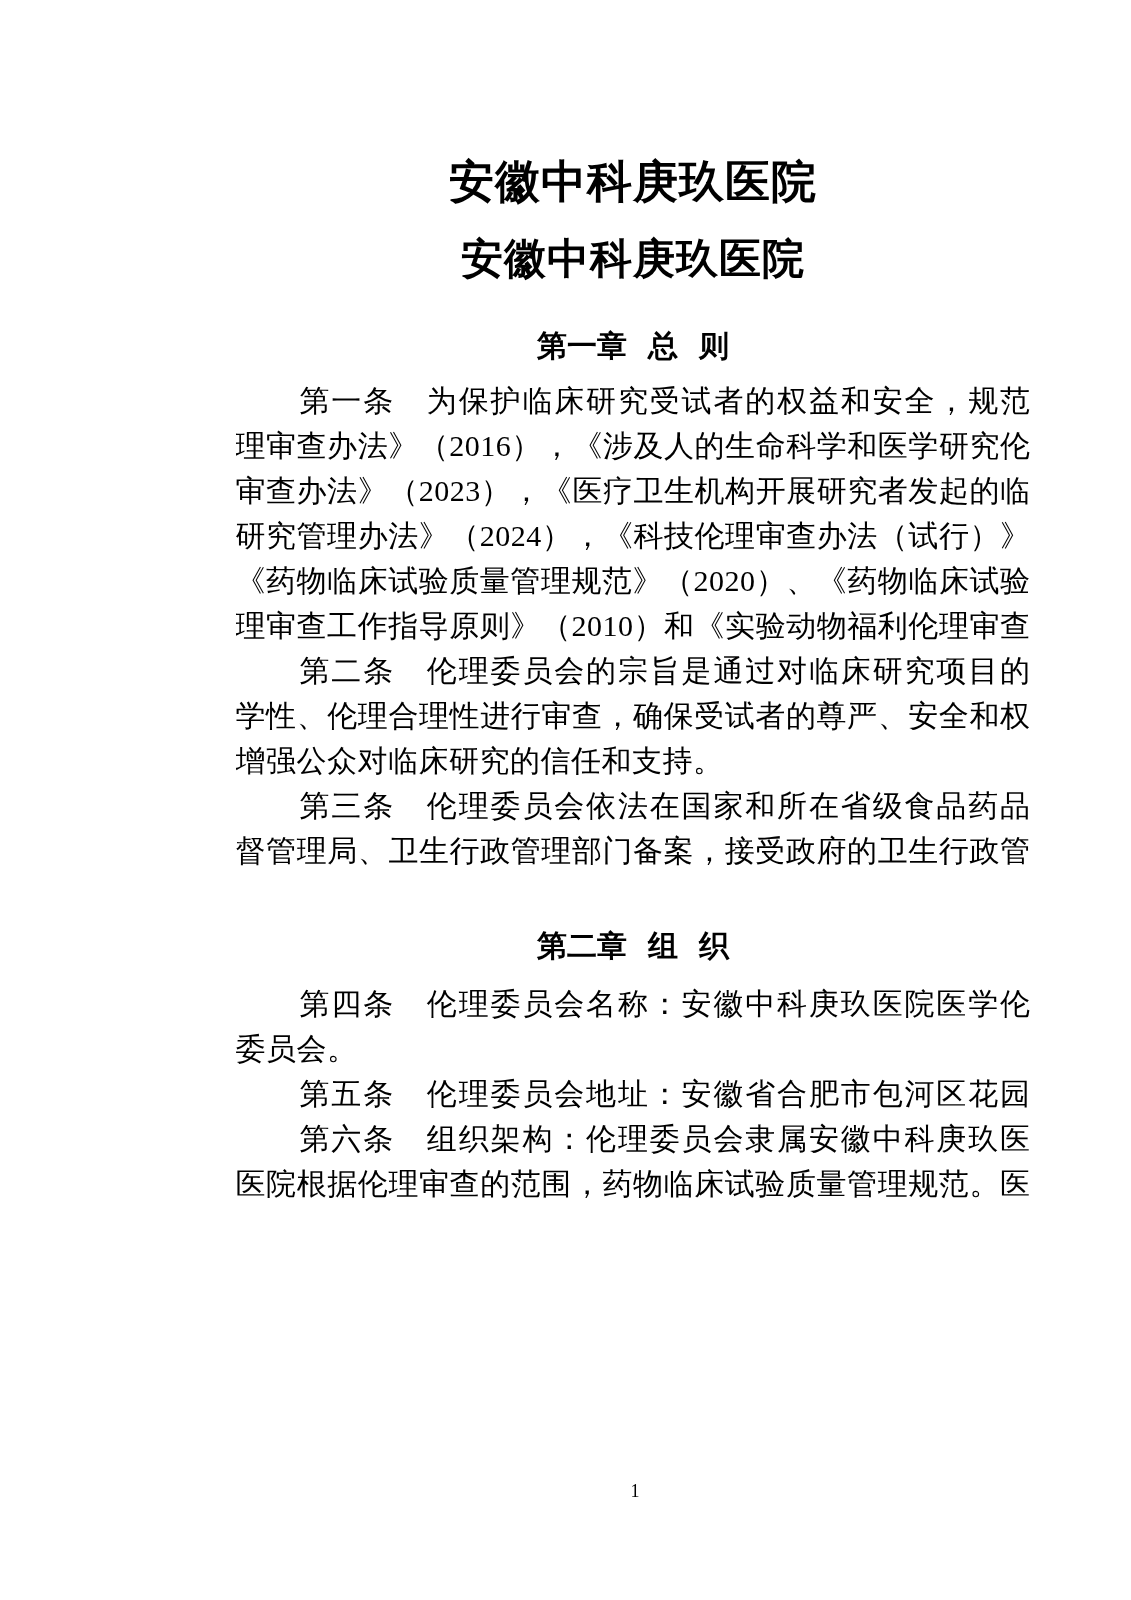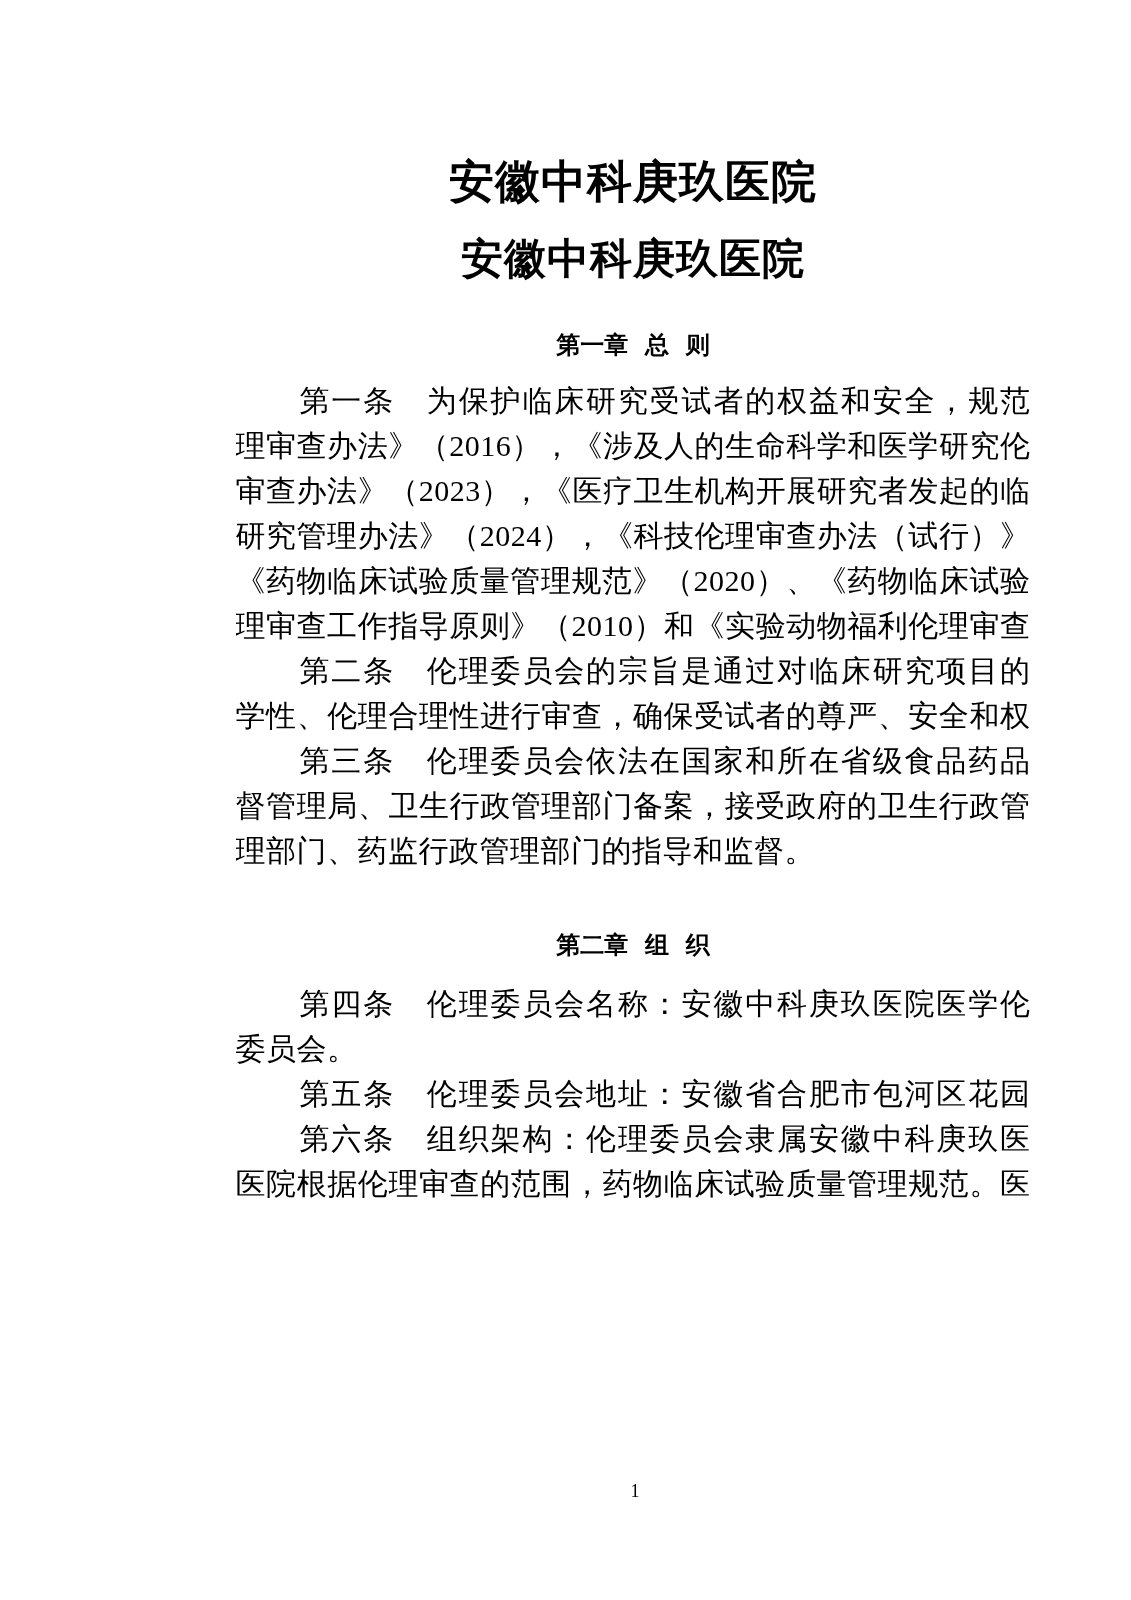--- a/index.html
+++ b/index.html
@@ -35,21 +35,21 @@
     margin: 26px 0 0 0;
     text-align: center;
     font-size: 42px;
     line-height: 50px;
     font-weight: 700;
     letter-spacing: 1px;
   }
   .chapter-heading {
     margin: 0;
     text-align: center;
-    font-size: 24px;
+    font-size: 30px;
     line-height: 45px;
     font-weight: 700;
     word-spacing: 0.45em;
   }
   .ch1-heading { margin-top: 39px; margin-bottom: 10px; }
   .ch2-heading { margin-top: 50px; margin-bottom: 13px; }
   .para { margin: 0; }
   .line {
     font-size: 30px;
     line-height: 45px;
@@ -91,26 +91,26 @@
       <div class="line">理审查办法》（2016），《涉及人的生命科学和医学研究伦理</div>
       <div class="line">审查办法》（2023），《医疗卫生机构开展研究者发起的临床</div>
       <div class="line">研究管理办法》（2024），《科技伦理审查办法（试行）》（2023），</div>
       <div class="line">《药物临床试验质量管理规范》（2020）、《药物临床试验伦</div>
       <div class="line">理审查工作指导原则》（2010）和《实验动物福利伦理审查</div>
     </div>
 
     <div class="para">
       <div class="line indent">第二条　伦理委员会的宗旨是通过对临床研究项目的科</div>
       <div class="line">学性、伦理合理性进行审查，确保受试者的尊严、安全和权</div>
+      <div class="line end">增强公众对临床研究的信任和支持。</div>
     </div>
 
     <div class="para">
       <div class="line indent">第三条　伦理委员会依法在国家和所在省级食品药品监</div>
       <div class="line">督管理局、卫生行政管理部门备案，接受政府的卫生行政管</div>
-      <div class="line end">理部门、药监行政管理部门的指导和监督。</div>
     </div>
 
     <h2 class="chapter-heading ch2-heading">第二章 组 织</h2>
 
     <div class="para">
       <div class="line indent">第四条　伦理委员会名称：安徽中科庚玖医院医学伦理</div>
       <div class="line end">委员会。</div>
     </div>
 
     <div class="para">

